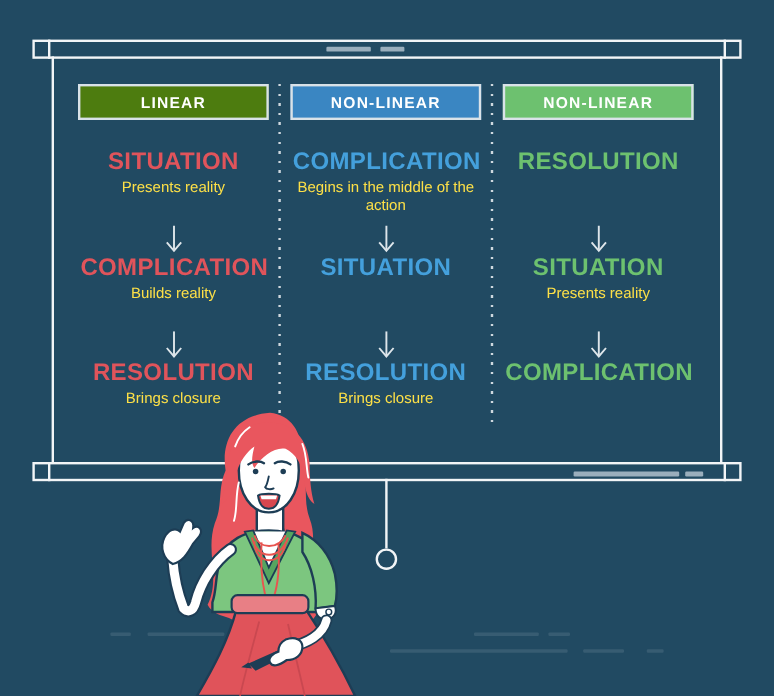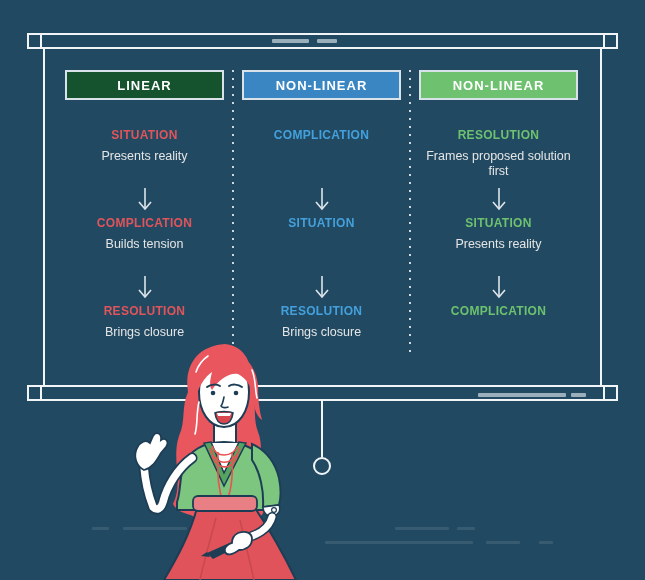--- a/index.html
+++ b/index.html
@@ -31,29 +31,29 @@
   .ring{position:absolute;left:313px;top:457px;width:14px;height:14px;border:2.5px solid #f2f5f7;border-radius:50%;}
   
   .cols{position:absolute;left:67px;top:70px;width:509px;display:flex;gap:22px;}
   .col{width:155px;display:flex;flex-direction:column;align-items:center;text-align:center;}
   .hdr{
     width:100%;height:26px;box-sizing:content-box;
     border:2px solid #d9e2e8;display:flex;align-items:center;justify-content:center;
     color:#ffffff;font-size:13px;font-weight:bold;letter-spacing:1px;
     margin-bottom:24px;
   }
-  .col-0 .hdr{background:#14532d;}
+  .col-0 .hdr{background:#4d7c0f;}
   .col-1 .hdr{background:#3a86c2;}
   .col-2 .hdr{background:#6dc16f;}
   .step{height:64px;width:100%;}
-  .step-title{font-size:12px;font-weight:bold;letter-spacing:.3px;line-height:22px;}
+  .step-title{font-size:20px;font-weight:bold;letter-spacing:.3px;line-height:22px;}
   .col-0 .step-title{color:#e0545b;}
   .col-1 .step-title{color:#44a0dc;}
   .col-2 .step-title{color:#6dc16f;}
-  .step-desc{font-size:12.5px;color:#e5e5e5;line-height:15px;margin-top:3px;}
+  .step-desc{font-size:12.5px;color:#fde047;line-height:15px;margin-top:3px;}
   .arrow{height:24px;display:flex;align-items:center;justify-content:center;}
   .divider{
     position:absolute;top:70px;width:2px;height:282px;
     background:repeating-linear-gradient(to bottom,#cfd9df 0 2px,transparent 2px 8px);
   }
   .div-1{left:232px;}
   .div-2{left:409px;}
   
   .bgdash{position:absolute;height:3px;background:rgba(255,255,255,.10);border-radius:1px;}
   
@@ -101,40 +101,41 @@
     <div class="arrow">
       <svg width="16" height="24" viewBox="0 0 16 24">
           <g fill="none" stroke="#dde5ea" stroke-width="1.6">
             <line x1="8" y1="0" x2="8" y2="20"></line>
             <polyline points="2,14 8,21 14,14"></polyline>
           </g>
         </svg>
     </div>
     <div class="step">
       <div class="step-title">COMPLICATION</div>
-      <div class="step-desc">Builds tension</div>
+      <div class="step-desc">Builds reality</div>
     </div>
     <div class="arrow">
       <svg width="16" height="24" viewBox="0 0 16 24">
           <g fill="none" stroke="#dde5ea" stroke-width="1.6">
             <line x1="8" y1="0" x2="8" y2="20"></line>
             <polyline points="2,14 8,21 14,14"></polyline>
           </g>
         </svg>
     </div>
     <div class="step">
       <div class="step-title">RESOLUTION</div>
       <div class="step-desc">Brings closure</div>
     </div>
   </div>
 
   <div class="col col-1">
     <div class="hdr">NON-LINEAR</div>
     <div class="step">
       <div class="step-title">COMPLICATION</div>
+      <div class="step-desc">Begins in the middle of the action</div>
     </div>
     <div class="arrow">
       <svg width="16" height="24" viewBox="0 0 16 24">
           <g fill="none" stroke="#dde5ea" stroke-width="1.6">
             <line x1="8" y1="0" x2="8" y2="20"></line>
             <polyline points="2,14 8,21 14,14"></polyline>
           </g>
         </svg>
     </div>
     <div class="step">
@@ -151,21 +152,20 @@
     <div class="step">
       <div class="step-title">RESOLUTION</div>
       <div class="step-desc">Brings closure</div>
     </div>
   </div>
 
   <div class="col col-2">
     <div class="hdr">NON-LINEAR</div>
     <div class="step">
       <div class="step-title">RESOLUTION</div>
-      <div class="step-desc">Frames proposed solution first</div>
     </div>
     <div class="arrow">
       <svg width="16" height="24" viewBox="0 0 16 24">
           <g fill="none" stroke="#dde5ea" stroke-width="1.6">
             <line x1="8" y1="0" x2="8" y2="20"></line>
             <polyline points="2,14 8,21 14,14"></polyline>
           </g>
         </svg>
     </div>
     <div class="step">

